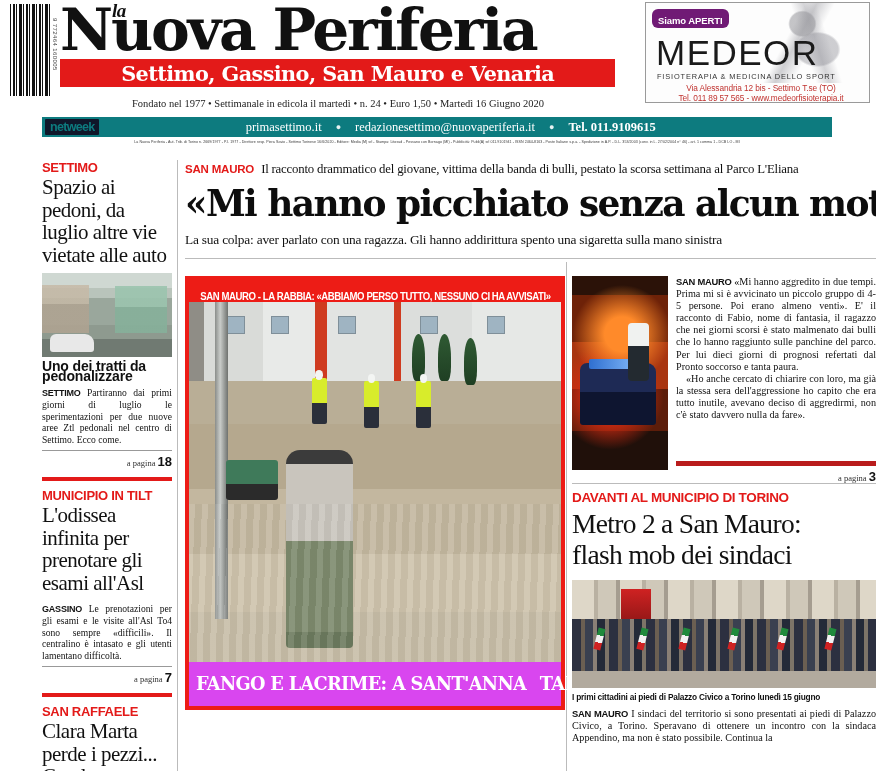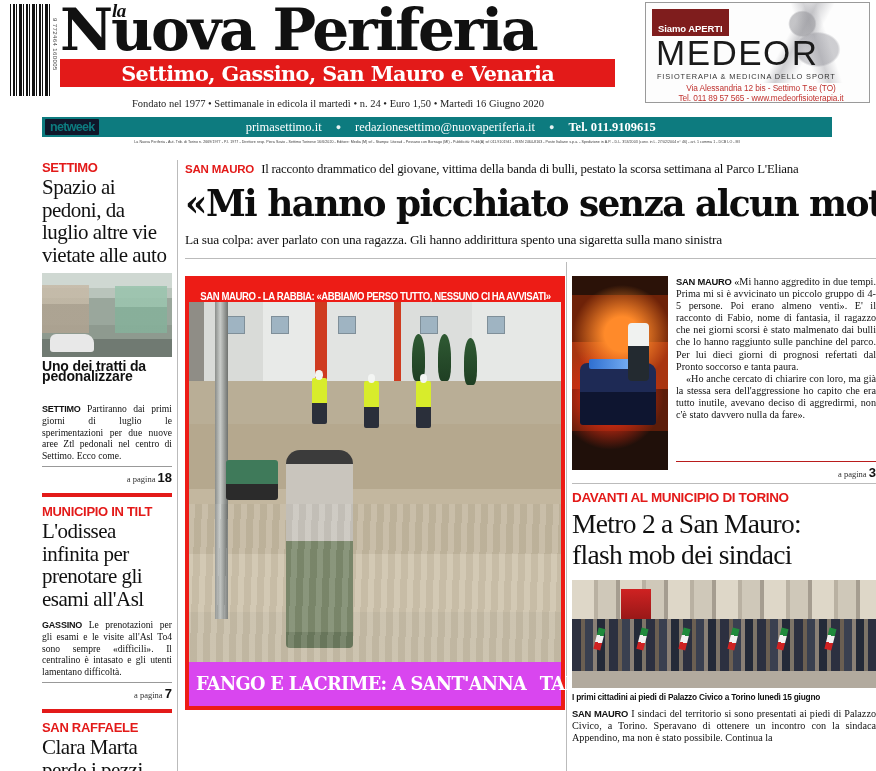--- a/index.html
+++ b/index.html
@@ -68,24 +68,24 @@
   .ad-figure {
     position:absolute; right:4px; top:0px; width:108px; height:80px;
     background:
       radial-gradient(ellipse at 42% 26%, rgba(150,150,155,0.55) 0 14%, rgba(150,150,155,0) 16%),
       radial-gradient(ellipse at 56% 58%, rgba(140,140,148,0.42) 0 24%, rgba(140,140,148,0) 27%),
       linear-gradient(118deg, rgba(175,175,180,0) 32%, rgba(160,160,166,0.5) 40%, rgba(190,190,195,0) 52%),
       linear-gradient(72deg, rgba(175,175,180,0) 44%, rgba(155,155,162,0.42) 54%, rgba(190,190,195,0) 64%);
   }
   .ad-aperti {
     position:absolute; left:6px; top:6px;
-    background:#7f1d1d; color:#fff;
+    background:#701a75; color:#fff;
     font-family:"Liberation Sans", sans-serif;
     font-weight:bold; font-size:9.5px;
-    padding:14px 7px 2px 6px; letter-spacing:-0.1px;
+    padding:6px 7px 2px 6px; letter-spacing:-0.1px;border-radius:6px;
   }
   .ad-name {
     position:absolute; left:10px; top:32px; width:205px;
     font-family:"Liberation Sans", sans-serif;
     font-size:35px; font-weight:400; color:#1a1a1a;
     letter-spacing:1.5px; line-height:35px;
   }
   .ad-tag {
     position:absolute; left:11px; top:69px; width:206px;
     font-family:"Liberation Sans", sans-serif;
@@ -168,21 +168,21 @@
     background:#e8e8e8; border-radius:6px 9px 3px 3px;
   }
   .caption {
     font-family:"Liberation Sans", sans-serif;
     font-weight:bold; font-size:14px; color:#111;
     margin-top:4px; line-height:10px; letter-spacing:-0.15px;
   }
   .body-txt {
     font-family:"Liberation Serif", serif;
     font-size:9.6px; line-height:11.4px; color:#111;
-    text-align:justify; margin-top:22px;
+    text-align:justify; margin-top:6px;
   }
   .body-txt .loc {
     font-family:"Liberation Sans", sans-serif;
     font-weight:bold; font-size:9px; letter-spacing:-0.2px;
   }
   .apagina {
     font-family:"Liberation Serif", serif;
     font-size:8.5px; color:#333; text-align:right;
     margin-top:5px; padding-top:3px; border-top:1px solid #999;
   }
@@ -336,21 +336,21 @@
     text-align:justify;
   }
   .rc-text .loc {
     font-family:"Liberation Sans", sans-serif;
     font-weight:bold; font-size:9.4px; letter-spacing:-0.25px;
   }
   .rc-text p + p { text-indent:10px; margin-top:0; }
   .rc-apagina {
     position:absolute; left:104px; top:185px; width:200px;
     font-family:"Liberation Serif", serif; font-size:8.5px;
-    color:#333; text-align:right; padding-top:3px; border-top:1px solid #b91c1c;
+    color:#333; text-align:right; padding-top:3px; border-top:5px solid #b91c1c;
   }
   .rc-apagina b { font-size:13px; color:#111; font-family:"Liberation Sans",sans-serif; }
 
   .metro { position:absolute; left:572px; top:490px; width:304px; }
   .metro-kicker {
     font-family:"Liberation Sans", sans-serif;
     font-weight:bold; font-size:13.5px; color:#e31a19;
     letter-spacing:-0.35px;
   }
   .metro-head {

